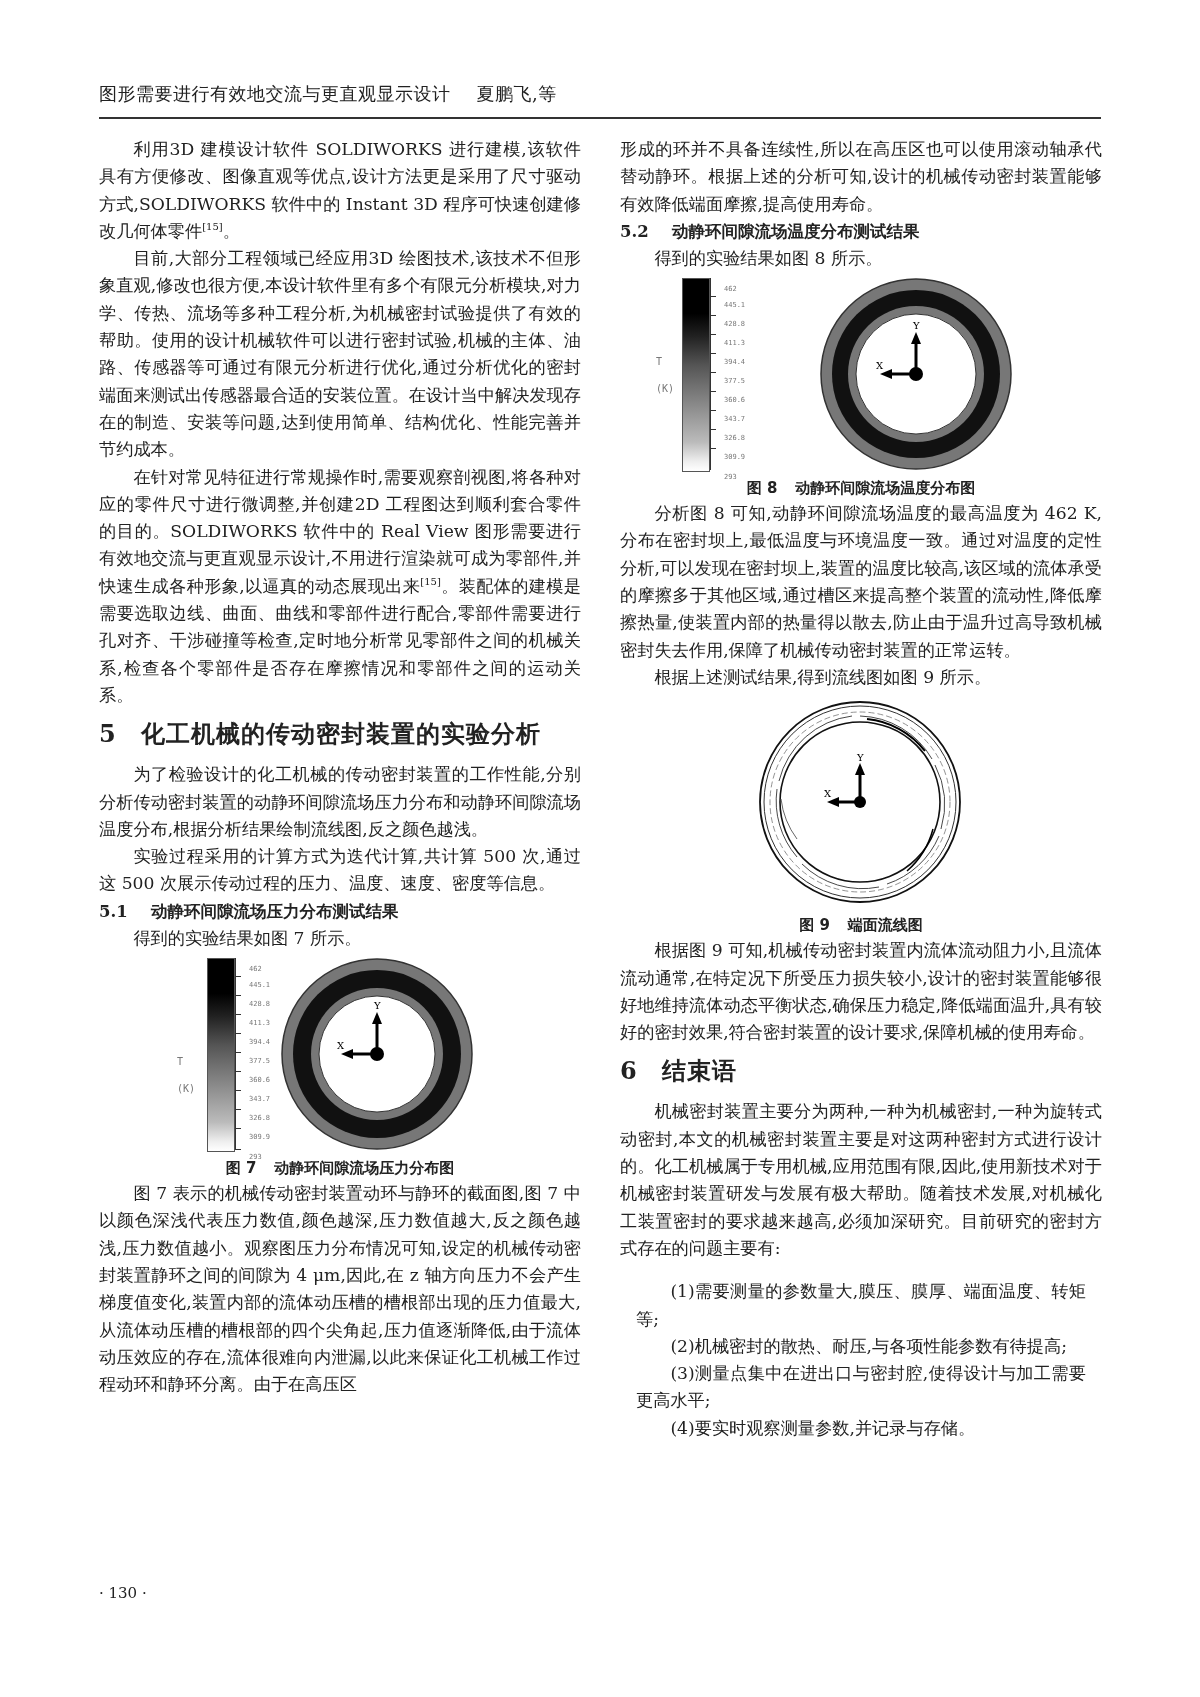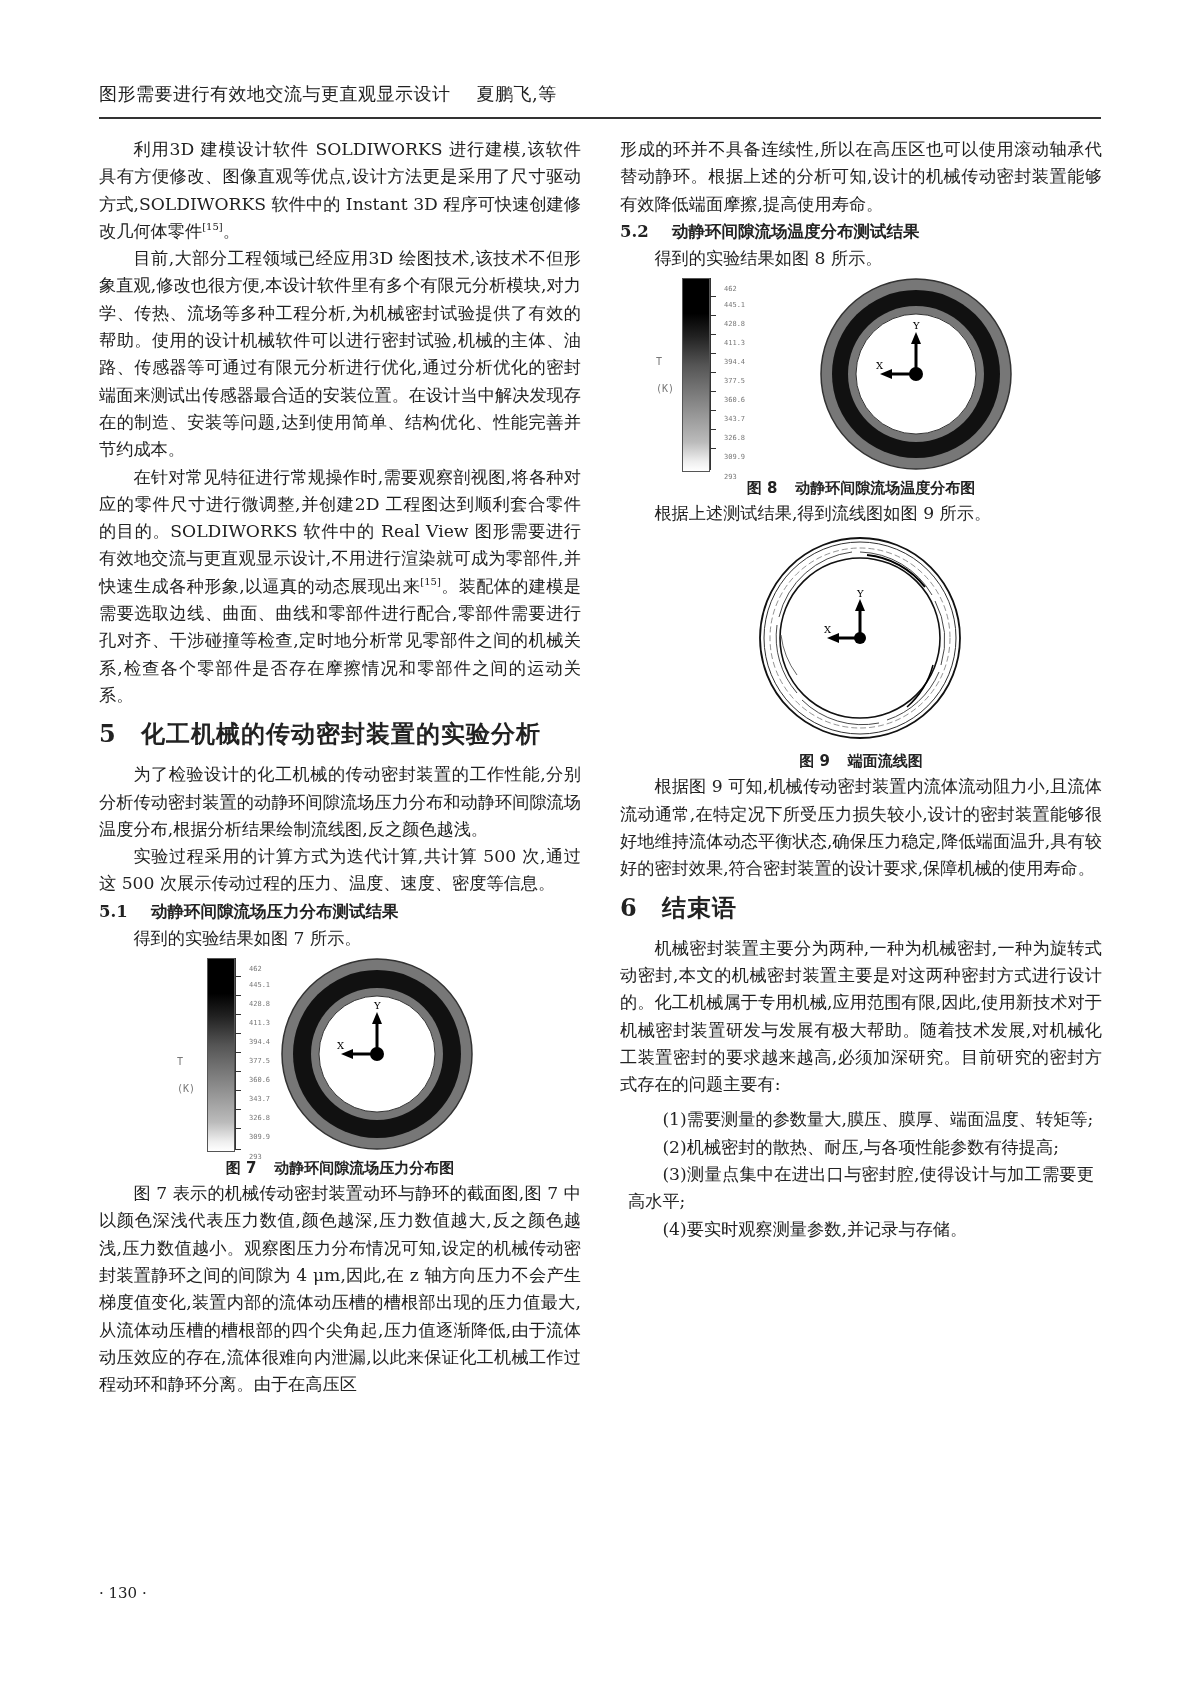--- a/index.html
+++ b/index.html
@@ -23,21 +23,21 @@
   .caption { text-align: center; font-family: "DejaVu Sans", "Liberation Sans", sans-serif; font-weight: bold; font-size: 15px; line-height: 24px; }
   .caption .fignum { margin-right: 18px; }
   .colorbar-wrap { position: absolute; }
   .colorbar { position: absolute; width: 26px; height: 192px; border: 1px solid #555;
               background: linear-gradient(to bottom, #000 0%, #000 18%, #222 30%, #555 45%, #888 65%, #bbb 85%, #eee 95%, #fff 100%); }
   .cb-axis { position: absolute; left: 28px; top: 0; width: 1px; height: 192px; background: #333; }
   .cb-tick { position: absolute; left: 28px; width: 6px; height: 1px; background: #333; }
   .cb-label { position: absolute; left: 42px; font-size: 7px; color: #777; font-family: "DejaVu Sans Mono", "Liberation Mono", monospace; }
   .cb-unit { position: absolute; font-size: 10px; color: #777; font-family: "DejaVu Sans Mono", monospace; }
   .page-num { position: absolute; left: 99px; top: 1584px; font-size: 15px; }
-  ol.problems { list-style: none; padding: 0; margin: 8px; }
+  ol.problems { list-style: none; padding: 0; margin: 16px; }
 </style>
 </head>
 <body>
 
 <div class="running-head">
   <span>图形需要进行有效地交流与更直观显示设计</span><span class="authors">夏鹏飞,等</span>
 </div>
 <div class="head-rule"></div>
 
 <div class="col left">
@@ -139,20 +139,21 @@
       <polygon points="98,56 93,68 103,68" fill="#000"></polygon>
       <line x1="98" y1="98" x2="68" y2="98" stroke="#000" stroke-width="3"></line>
       <polygon points="62,98 74,93 74,103" fill="#000"></polygon>
       <circle cx="98" cy="98" r="7" fill="#000"></circle>
       <text x="95" y="53" font-size="10" font-family="DejaVu Serif, serif">Y</text>
       <text x="58" y="93" font-size="10" font-family="DejaVu Serif, serif">X</text>
     </svg>
   </div>
   <div class="caption"><span class="fignum">图 8</span><span>动静环间隙流场温度分布图</span></div>
 
+  <p class="indent">分析图 8 可知,动静环间隙流场温度的最高温度为 462 K,分布在密封坝上,最低温度与环境温度一致。通过对温度的定性分析,可以发现在密封坝上,装置的温度比较高,该区域的流体承受的摩擦多于其他区域,通过槽区来提高整个装置的流动性,降低摩擦热量,使装置内部的热量得以散去,防止由于温升过高导致机械密封失去作用,保障了机械传动密封装置的正常运转。</p>
 
   <p class="indent">根据上述测试结果,得到流线图如图 9 所示。</p>
 
   <div class="figure" style="height:214px;">
     <svg style="position:absolute; left:137px; top:4px;" width="206" height="206" viewBox="0 0 206 206">
       <circle cx="103" cy="103" r="100" fill="none" stroke="#111" stroke-width="1.8"></circle>
       <circle cx="103" cy="103" r="96" fill="none" stroke="#333" stroke-width="1"></circle>
       <circle cx="103" cy="103" r="90" fill="none" stroke="#777" stroke-width="0.8" stroke-dasharray="6 3"></circle>
       <circle cx="103" cy="103" r="80" fill="none" stroke="#111" stroke-width="1.6"></circle>
       <g stroke="#333" stroke-width="0.9" fill="none">

